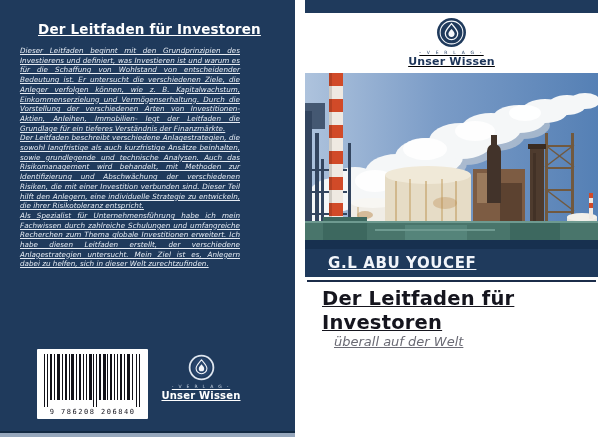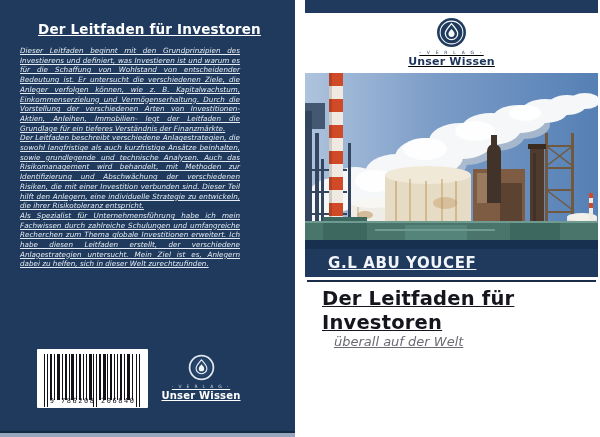--- a/index.html
+++ b/index.html
@@ -16,21 +16,21 @@
   .back-edge-line{left:0;top:431px;width:295px;height:2px;background:#122942;}
   .back-edge-shadow{left:0;top:433px;width:295px;height:4px;background:var(--shadow-strip);}
   .back-title{left:38px;top:21px;color:#fff;font-size:13.5px;font-weight:bold;
     letter-spacing:.2px;white-space:nowrap;}
   .back-text{left:20px;top:46px;width:220px;color:var(--body-text);
     font-size:7.2px;line-height:9.7px;font-style:italic;text-align:justify;}
   .back-text p{margin:0;}
   .back-text p.gap{}
 
   
-  .barcode-box{left:37px;top:349px;width:111px;height:59px;background:#fff;border-radius:1px;}
+  .barcode-box{left:37px;top:349px;width:111px;height:70px;background:#fff;border-radius:1px;}
   .barcode-box svg{position:absolute;left:0;top:0;}
   .barcode-digits{position:absolute;left:0;bottom:3px;width:100%;text-align:center;
     font-family:"DejaVu Sans Mono","Liberation Mono",monospace;font-size:7px;
     letter-spacing:1.5px;color:#15151e;white-space:pre;}
 
   
   .logo-light{left:160px;top:354px;width:82px;text-align:center;color:#fff;}
   .logo-light .ring{width:27px;height:27px;margin:0 auto;}
   .logo-light .verlag{font-size:4.5px;letter-spacing:1.8px;color:#c9d4e2;margin-top:3px;white-space:nowrap;}
   .logo-light .brand{font-size:10px;font-weight:bold;margin-top:1px;letter-spacing:.2px;}

